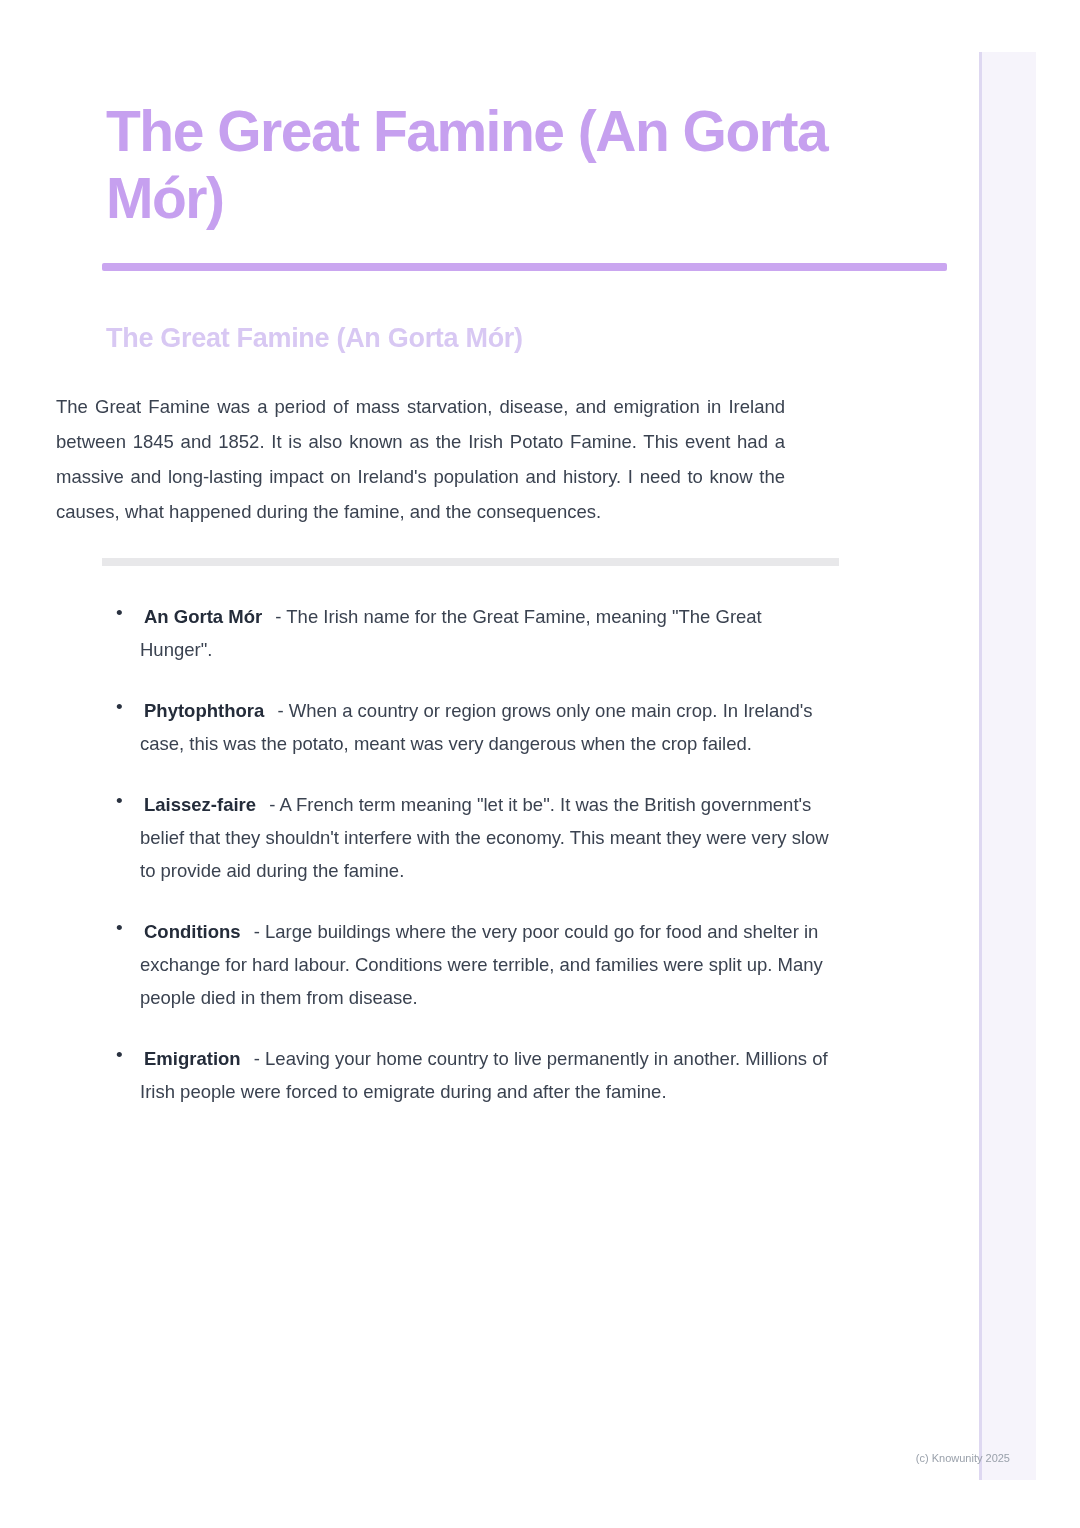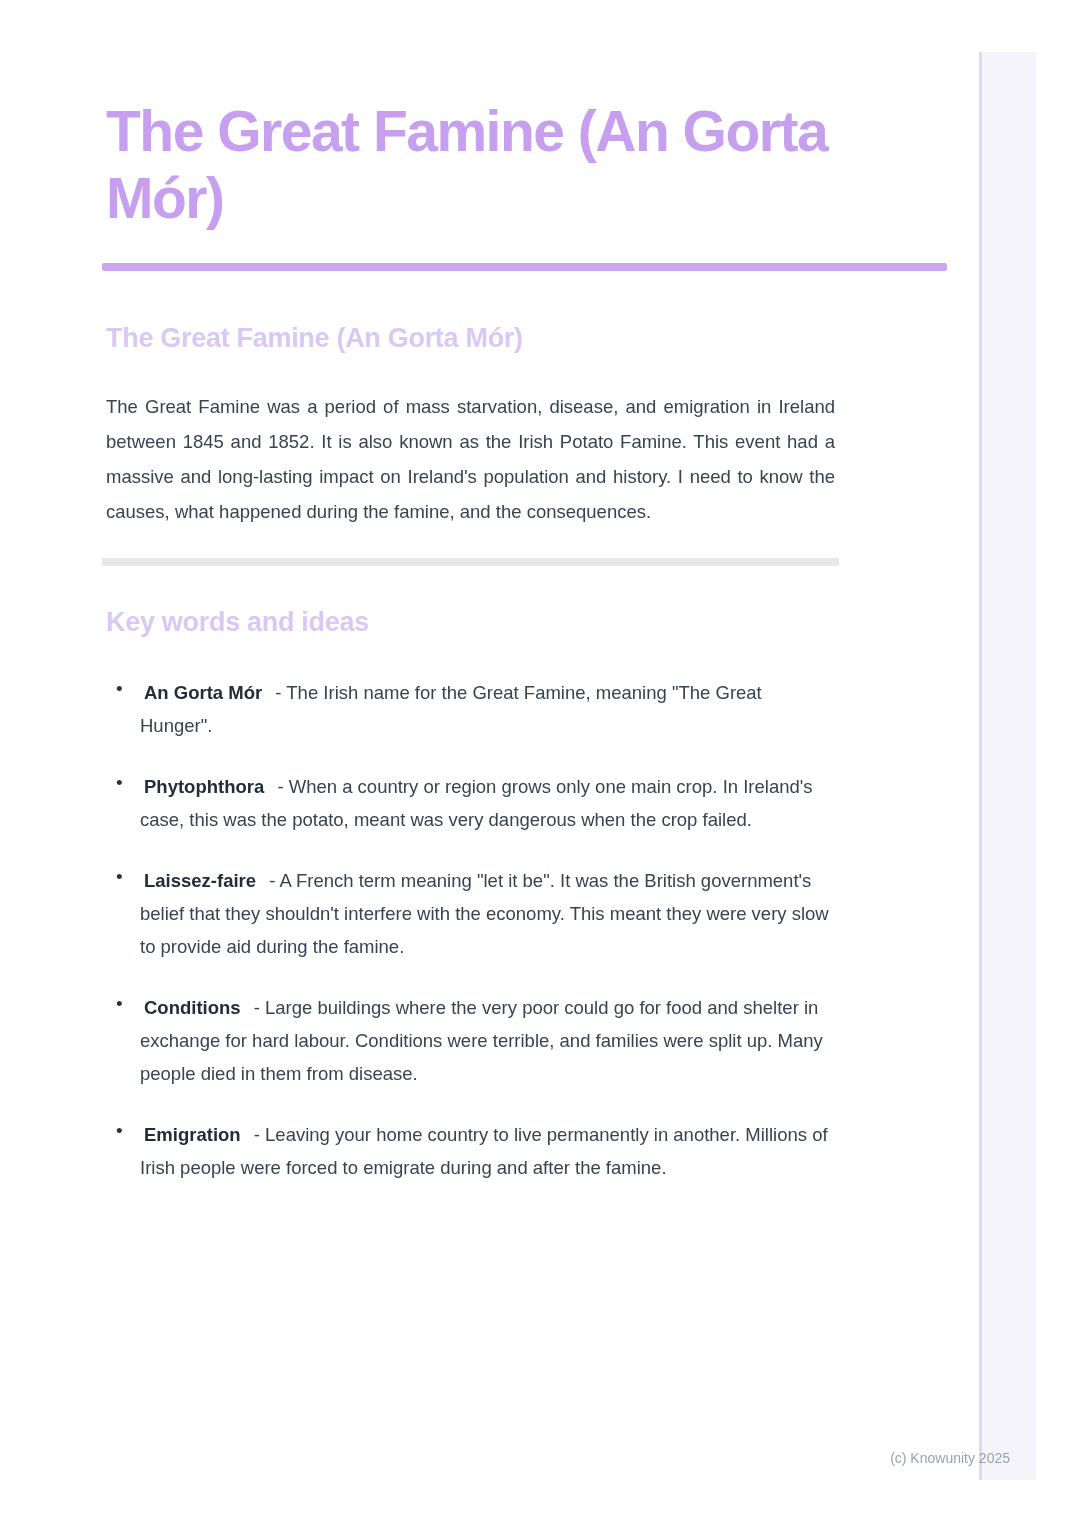--- a/index.html
+++ b/index.html
@@ -42,21 +42,21 @@
     margin: 47px 0 0 90px;
     width: 737px;
     font-size: 27px;
     line-height: 32px;
     font-weight: 700;
     letter-spacing: -0.3px;
     color: #d8c8f3;
   }
   .pale-heading.second { margin-top: 36px; }
   .intro-paragraph {
-    margin: 27px 0 0 90px;
+    margin: 27px 0 0 40px;
     width: 737px;
     font-size: 18.5px;
     line-height: 35px;
     color: #3a4250;
     text-align: justify;
   }
   .section-divider {
     margin: 25px 0 0 90px;
     width: 737px;
     height: 2px;
@@ -82,21 +82,21 @@
     top: 0;
     color: #2a3240;
     font-size: 19px;
   }
   .term { font-weight: 700; color: #242c3a; }
   .it { font-style: italic; }
   .copyright-footer {
     position: absolute;
     top: 1441px;
     right: 70px;
-    font-size: 14px;
+    font-size: 11px;
     line-height: 18px;
     color: #9aa1ab;
     z-index: 2;
   }
 </style>
 </head>
 <body>
 
 <div class="side-strip"></div>
 
@@ -105,21 +105,20 @@
   <h1 class="doc-title">The Great Famine (An Gorta Mór)</h1>
 
   <div class="title-rule"></div>
 
   <h2 class="pale-heading">The Great Famine (An Gorta Mór)</h2>
 
   <p class="intro-paragraph">The Great Famine was a period of mass starvation, disease, and emigration in Ireland between 1845 and 1852. It is also known as the Irish Potato Famine. This event had a massive and long-lasting impact on Ireland's population and history. I need to know the causes, what happened during the famine, and the consequences.</p>
 
   <div class="section-divider"></div>
 
-  <h2 class="pale-heading second">Key words and ideas</h2>
 
   <ul class="keyword-list">
     <li>
       <span class="term">An Gorta Mór</span><span> - The Irish name for the Great Famine, meaning "The Great Hunger".</span><span class="it"></span><span></span>
     </li>
     <li>
       <span class="term">Phytophthora</span><span> - When a country or region grows only one main crop. In Ireland's case, this was the potato, meant was very dangerous when the crop failed.</span><span class="it"></span><span></span>
     </li>
     <li>
       <span class="term">Laissez-faire</span><span> - A French term meaning "let it be". It was the British government's belief that they shouldn't interfere with the economy. This meant they were very slow to provide aid during the famine.</span><span class="it"></span><span></span>

